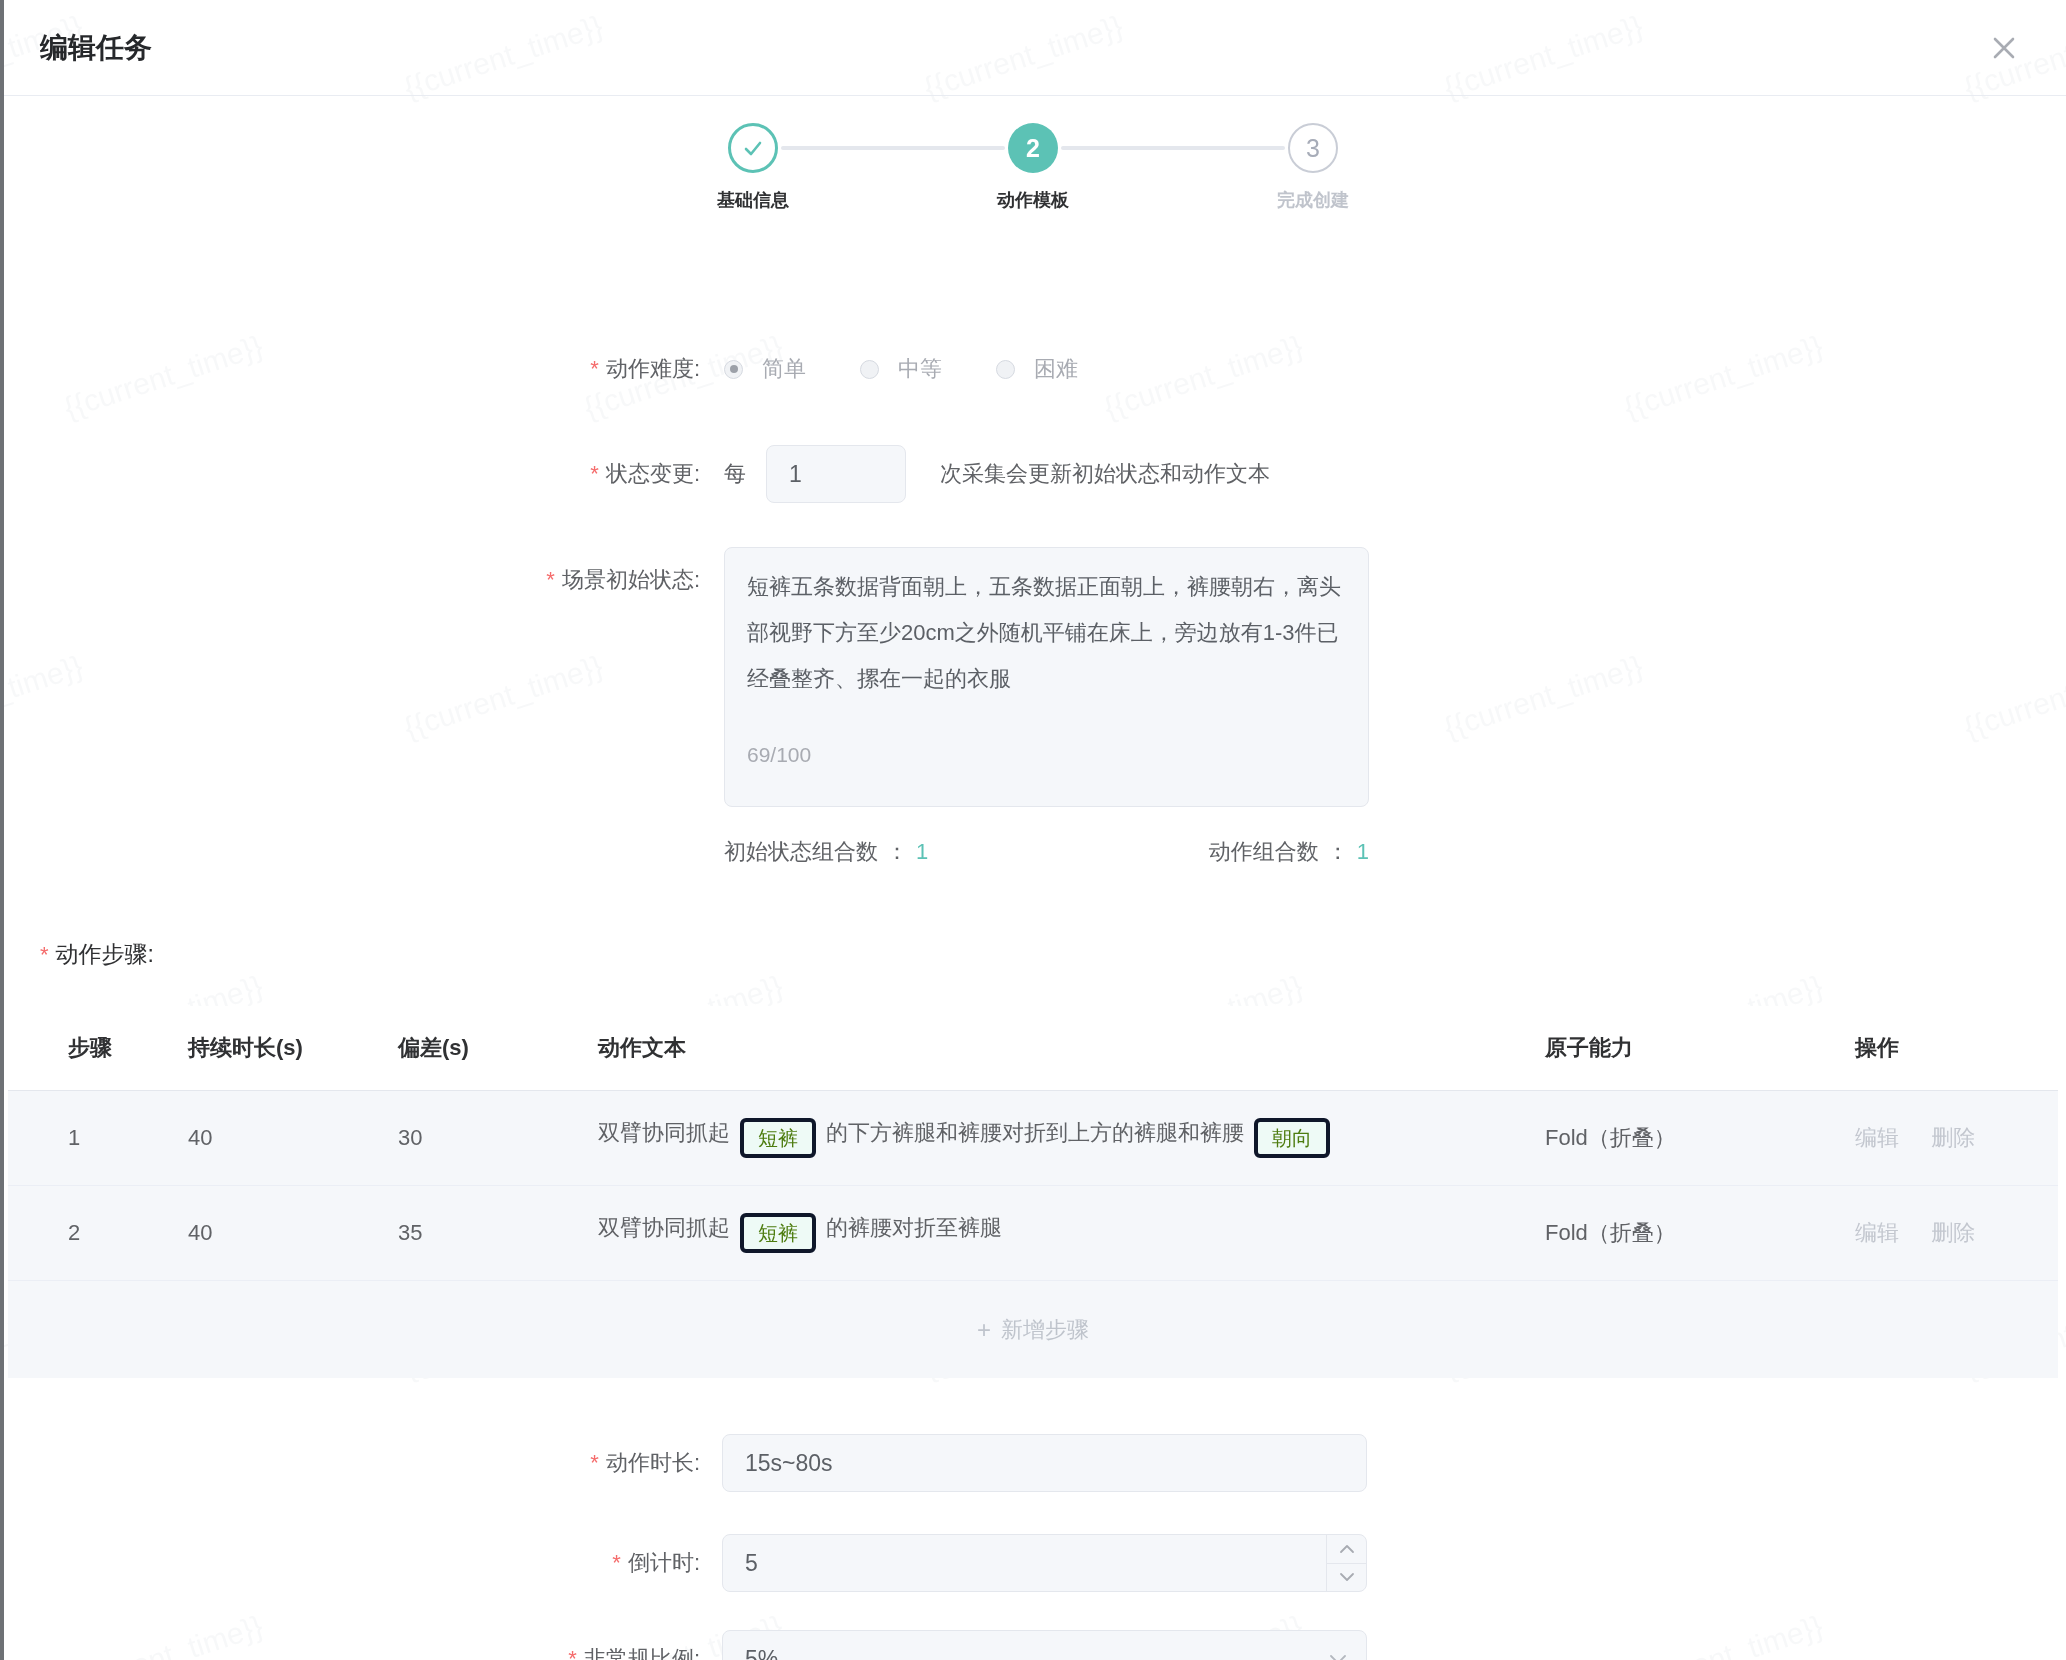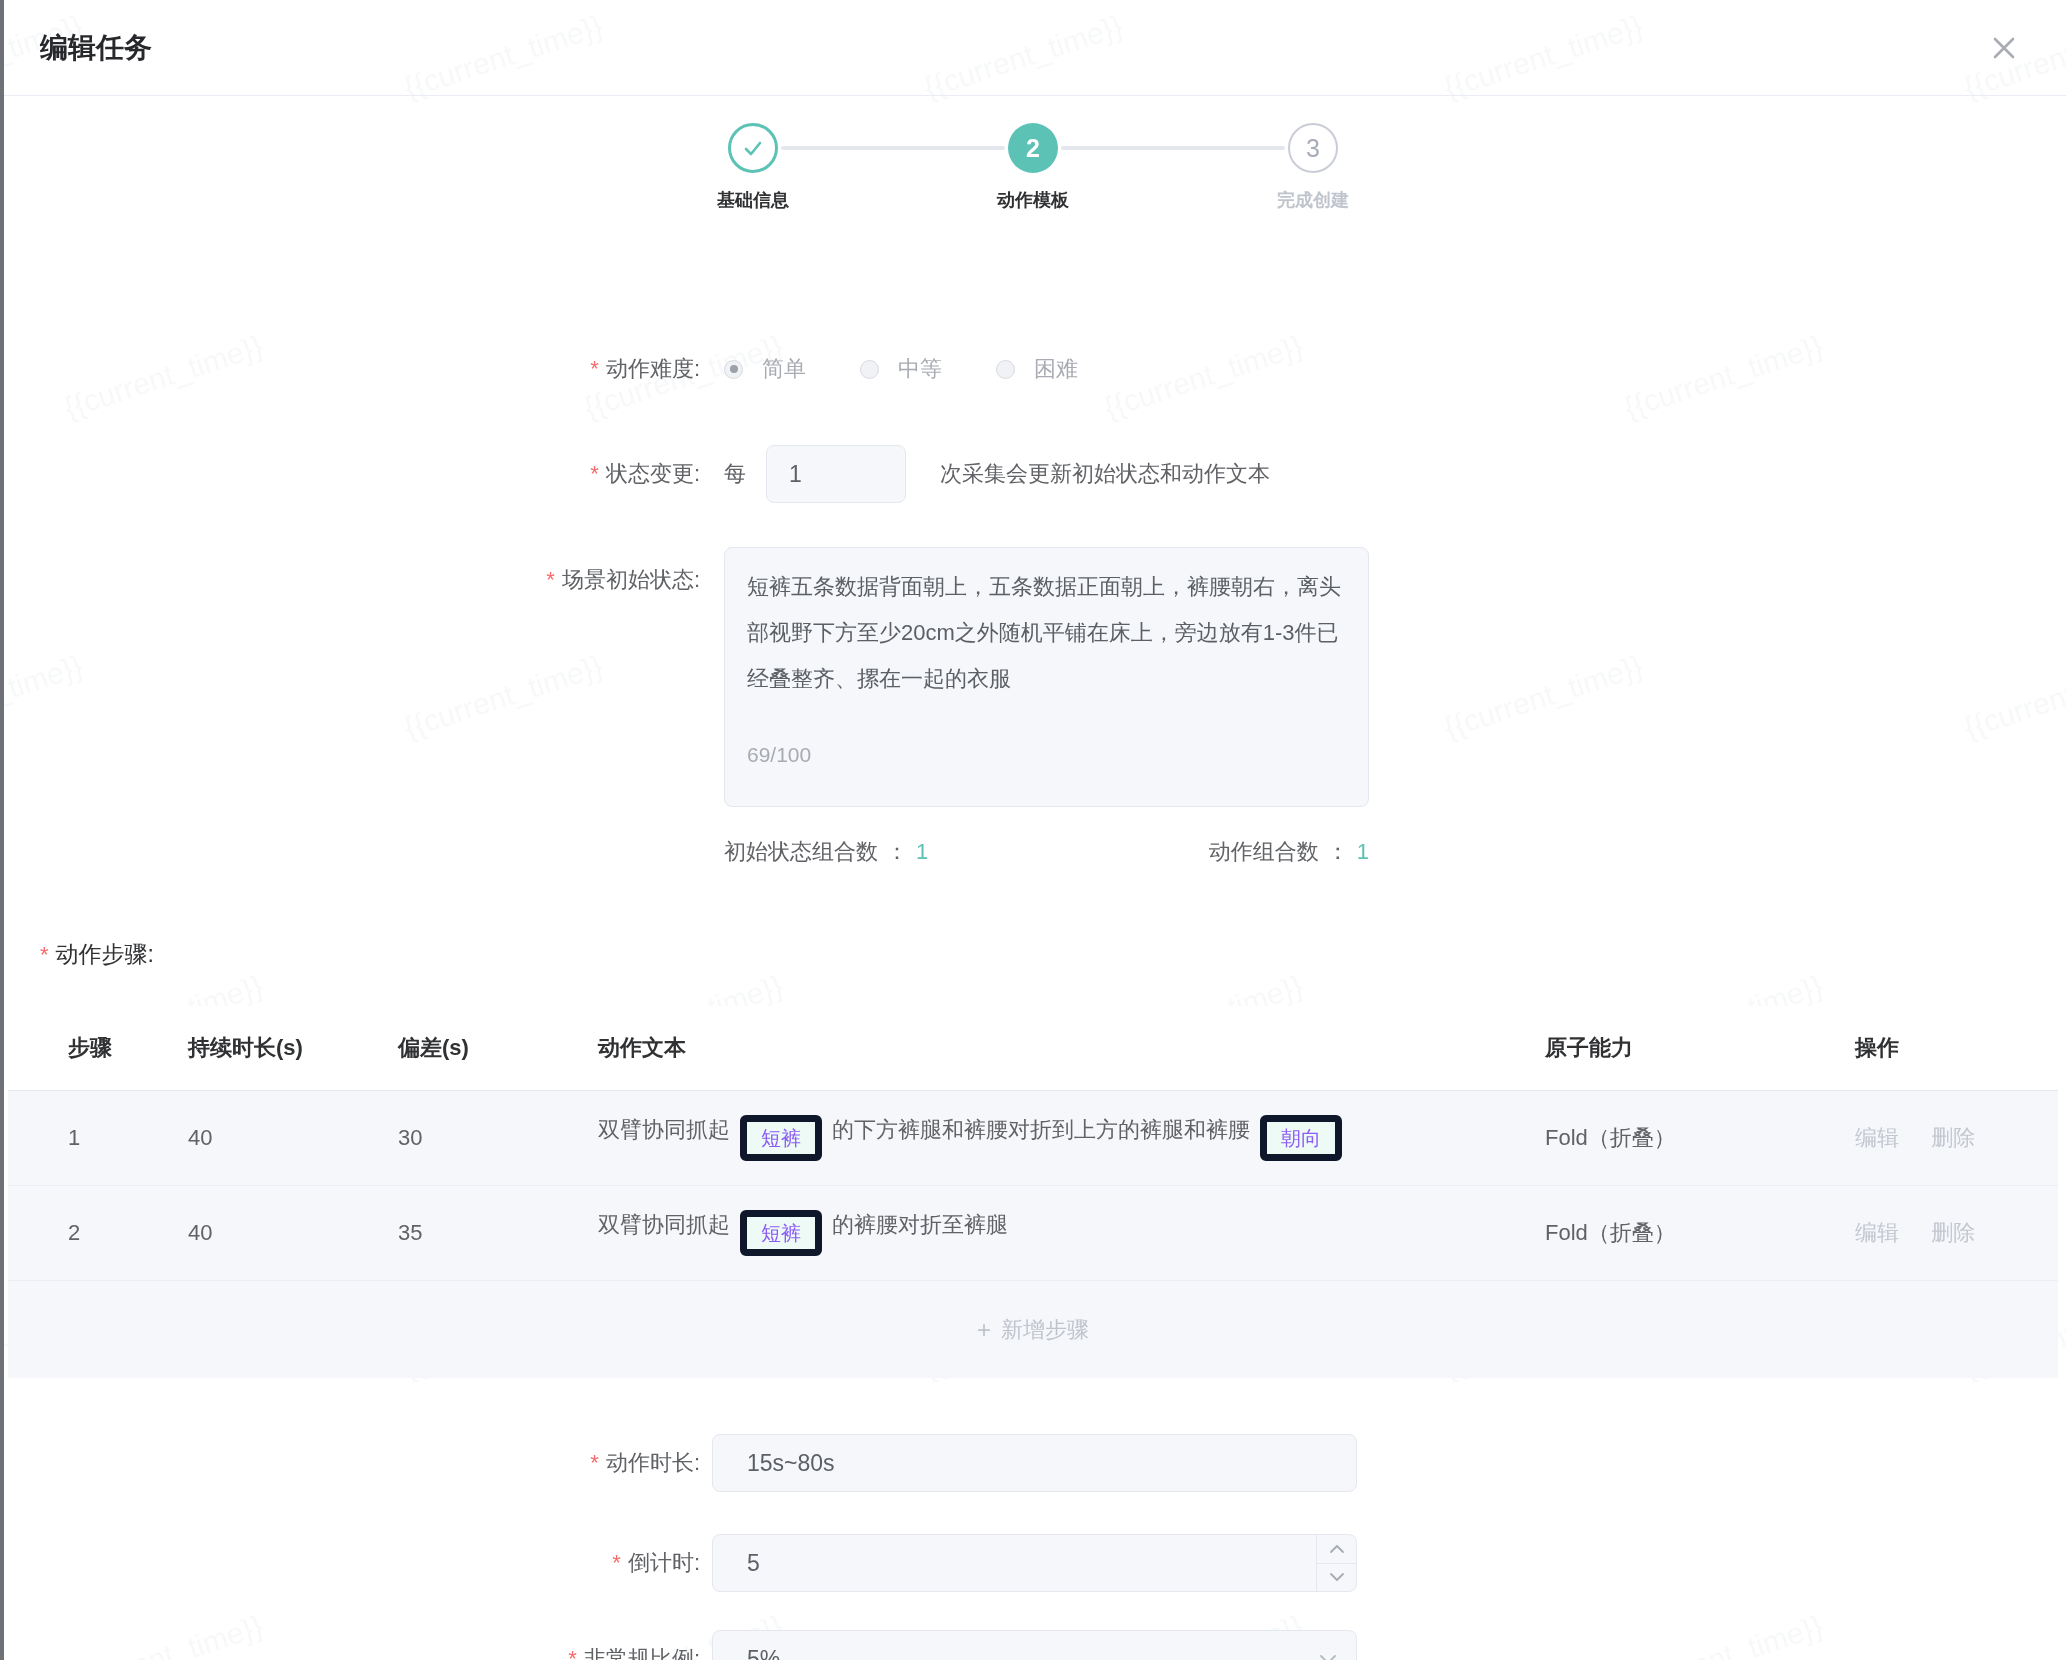--- a/index.html
+++ b/index.html
@@ -60,29 +60,29 @@
   .combo-value { color:#5cc2b5; }
 
   
   .section-label { margin:72px 0 0 40px; font-size:23px; color:#303133; display:flex; align-items:center; }
   .steps-table { margin:36px 8px 0 8px; font-size:22px; }
   .t-grid { display:grid; grid-template-columns:120px 210px 200px 947px 310px 203px; padding-left:60px; align-items:center; }
   .t-head { height:84px; font-weight:bold; color:#303133; background:#ffffff; }
   .t-row { height:95px; background:#f5f7fa; color:#606266; border-top:1px solid #ebeef5; }
   .t-row.first { border-top:1px solid #e4e7ed; }
   .cell-text { display:flex; flex-wrap:nowrap; white-space:nowrap; overflow:hidden; }
-  .tag { display:inline-block; border:7px solid #0f172a; background:#eefaf6; color:#8b5cf6; border-radius:6px; padding:6px 14px; margin:0 10px; font-size:20px; line-height:1; }
+  .tag { display:inline-block; border:4px solid #0f172a; background:#eefaf6; color:#4d7c0f; border-radius:6px; padding:6px 14px; margin:0 10px; font-size:20px; line-height:1; }
   .tag:empty { display:none; }
   .row-actions span { color:#c3c7cf; margin-right:26px; cursor:pointer; }
   .add-row { height:98px; background:#f5f7fa; border-top:1px solid #ebeef5; display:flex; align-items:center; justify-content:center; color:#bfc4cc; font-size:22px; cursor:pointer; }
   .plus-glyph { margin-right:10px; font-size:24px; }
 
   
   .bottom-form { margin-top:56px; }
-  .input-box { position:relative; margin-left:12px; width:645px; height:58px; background:#f5f7fa; border:1px solid #e4e7ed; border-radius:8px; display:flex; align-items:center; padding-left:34px; font-size:23px; color:#5c6066; }
+  .input-box { position:relative; margin-left:22px; width:645px; height:58px; background:#f5f7fa; border:1px solid #e4e7ed; border-radius:8px; display:flex; align-items:center; padding-left:22px; font-size:23px; color:#5c6066; }
   .row-duration { margin-bottom:42px; }
   .row-countdown { margin-bottom:38px; }
   .spinner { position:absolute; right:0; top:0; width:40px; height:100%; border-left:1px solid #e4e7ed; display:flex; flex-direction:column; }
   .spin-btn { flex:1; display:flex; align-items:center; justify-content:center; cursor:pointer; }
   .spin-up { border-bottom:1px solid #e4e7ed; border-top-right-radius:8px; }
   .spin-down { border-bottom-right-radius:8px; }
   .select-arrow { position:absolute; right:18px; top:50%; transform:translateY(-50%); display:flex; }
 </style>
 </head>
 <body>

